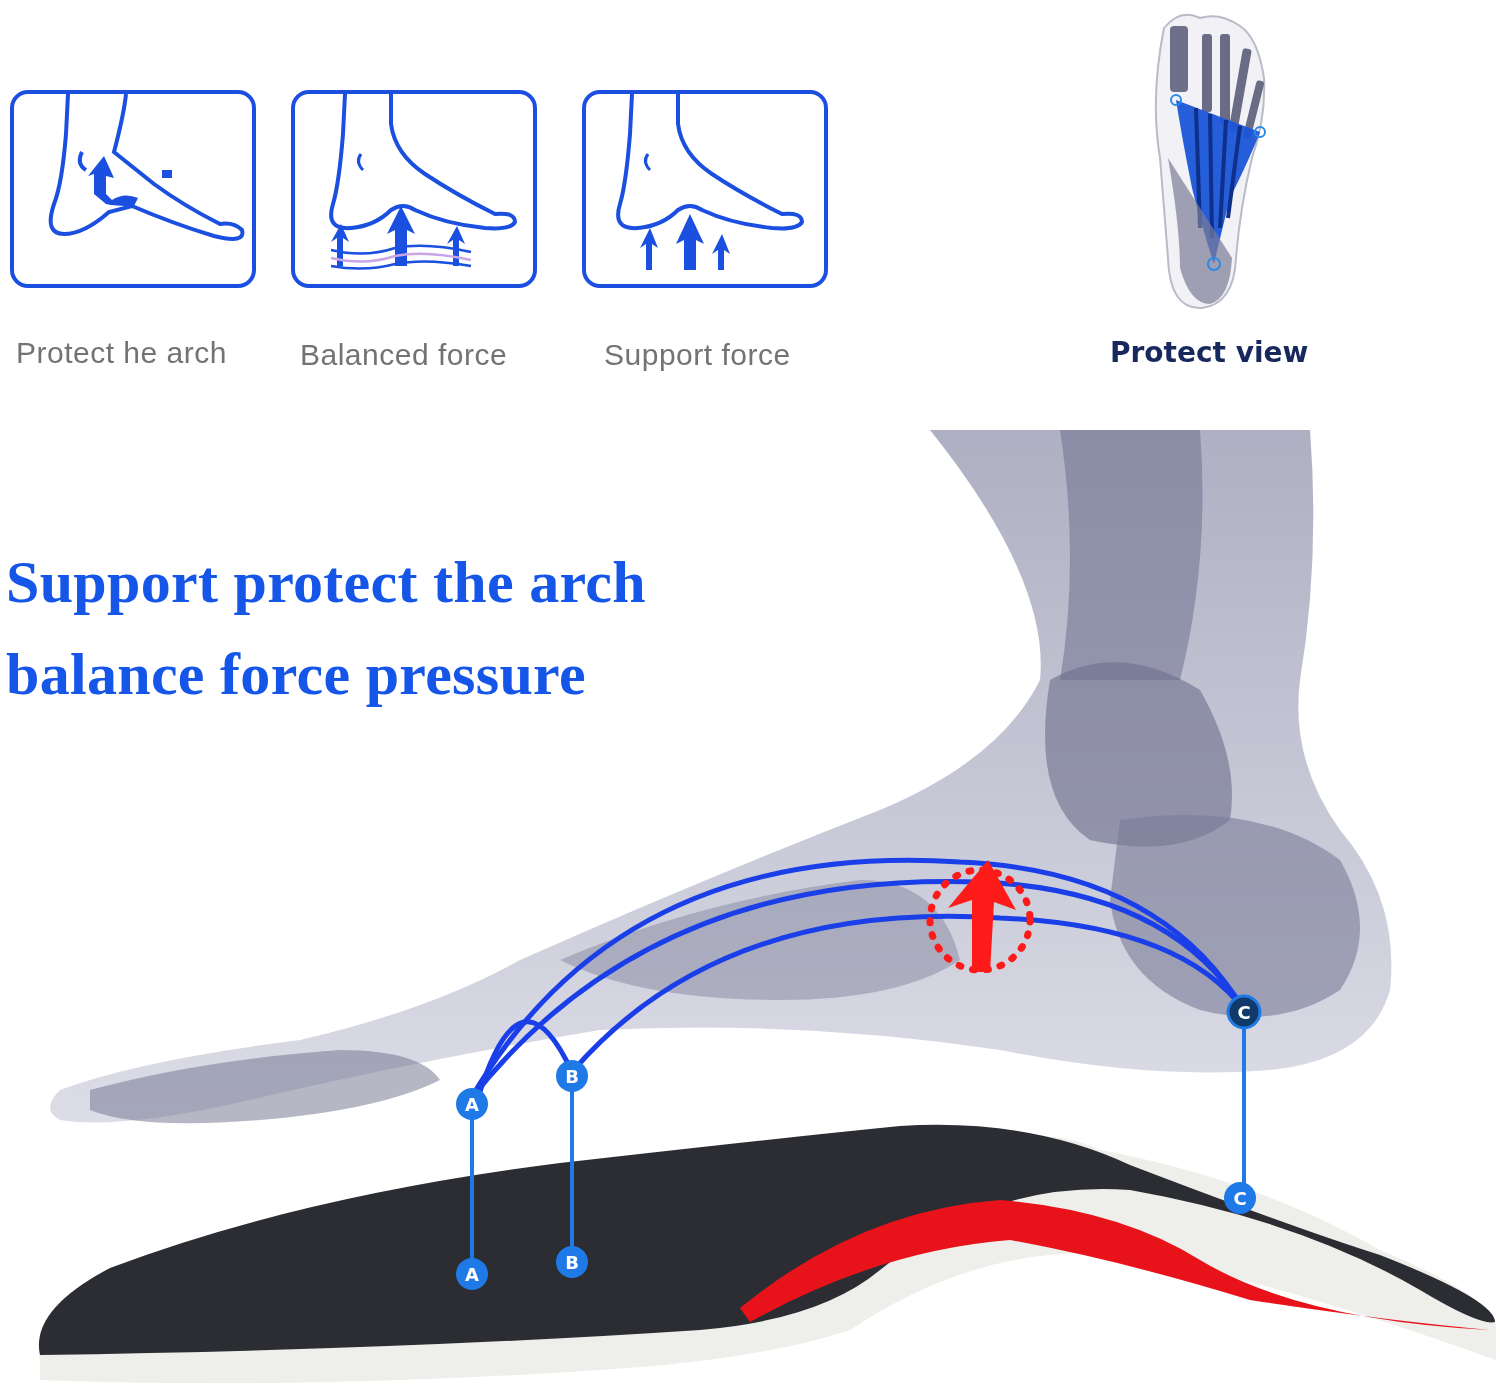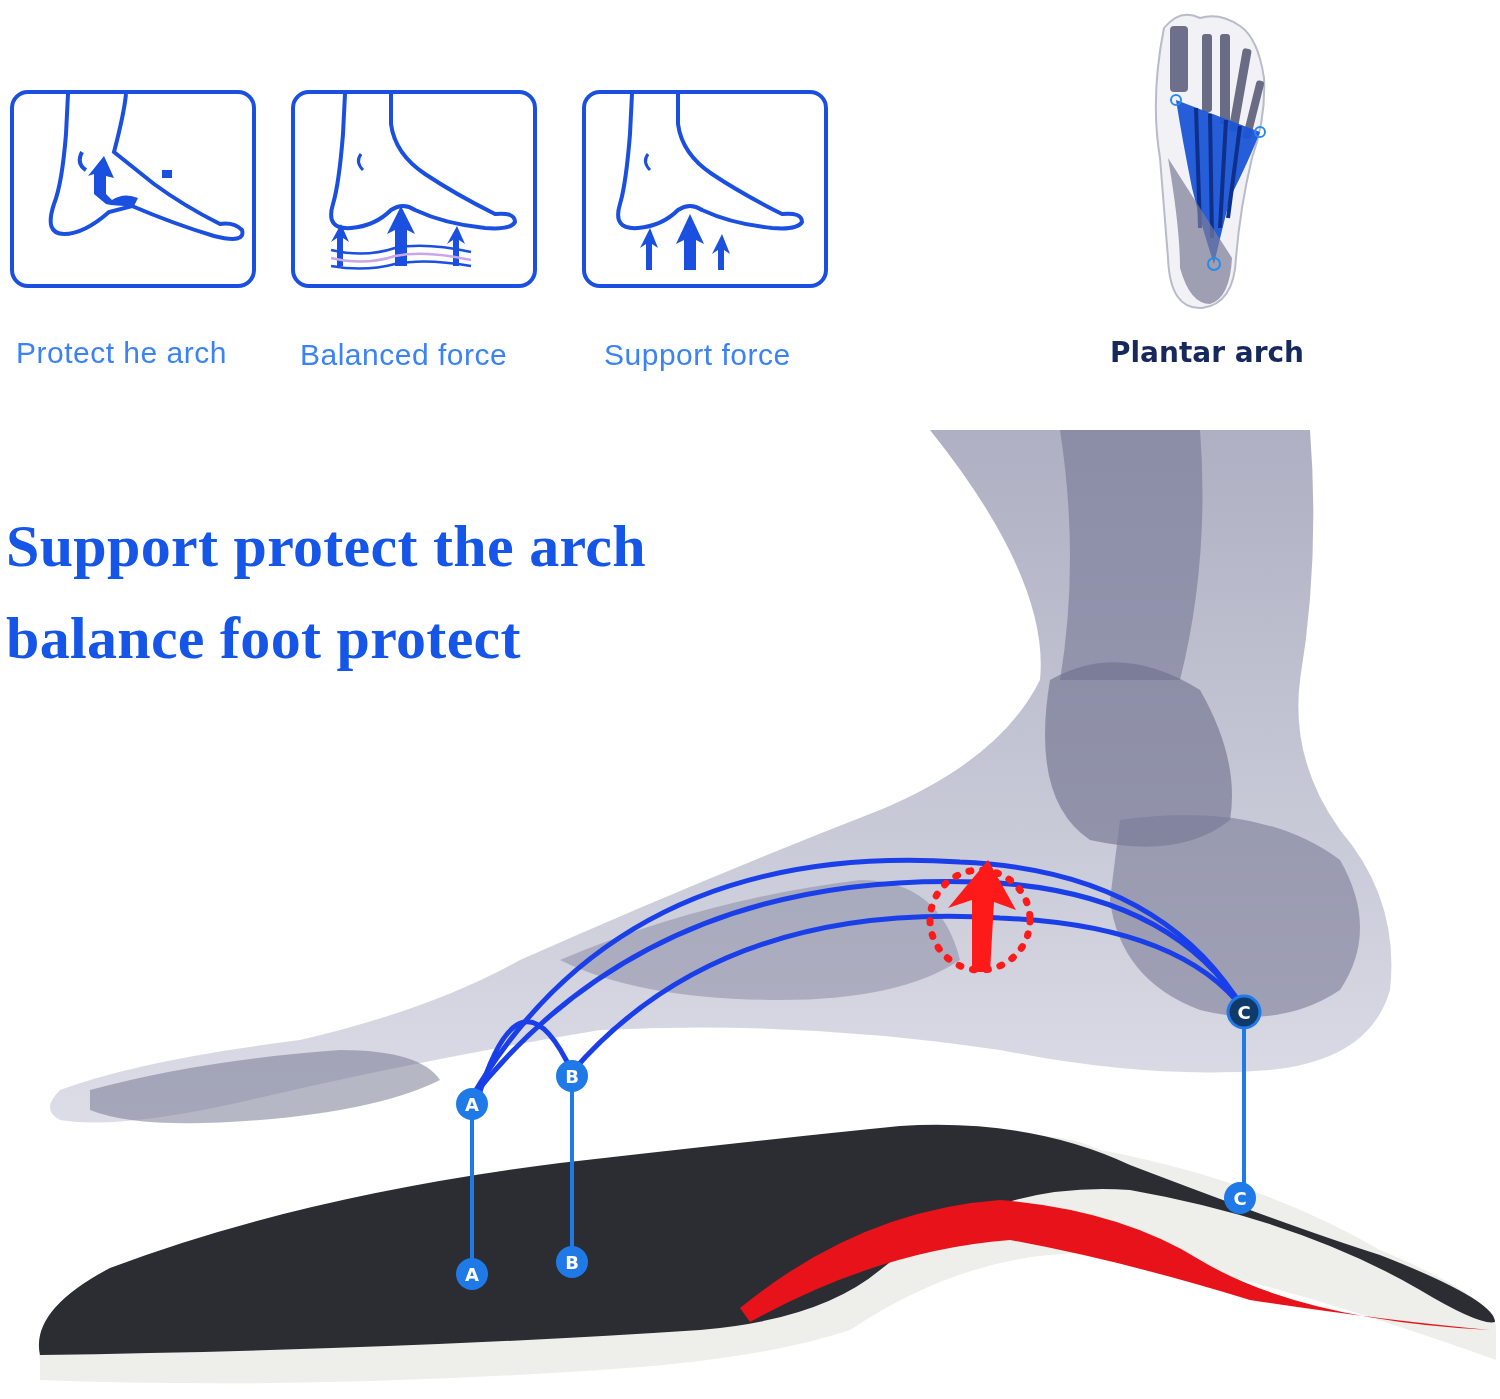--- a/index.html
+++ b/index.html
@@ -2,25 +2,25 @@
 <html><head>
 <meta charset="utf-8">
 <style>
   html, body { margin: 0; padding: 0; background: #ffffff; }
   body { width: 1500px; height: 1399px; position: relative; overflow: hidden;
          font-family: "Liberation Sans", sans-serif; }
   .abs { position: absolute; }
   .icon-box { position: absolute; width: 246px; height: 198px; border: 4px solid #1a4fe0;
               border-radius: 18px; box-sizing: border-box; background: #fff; }
   .caption { position: absolute; font-family: "Liberation Sans", sans-serif; font-size: 30px;
-             color: #3b82f6; letter-spacing: 0.5px; white-space: nowrap; }
+             color: #737373; letter-spacing: 0.5px; white-space: nowrap; }
   .plantar-caption { position: absolute; font-family: "DejaVu Sans", sans-serif; font-weight: bold;
                      font-size: 28px; color: #17285c; white-space: nowrap; }
   .headline { position: absolute; left: 6px; font-family: "Liberation Serif", serif; font-weight: bold;
-              font-size: 60px; color: #1556e8; white-space: nowrap; letter-spacing: 0.3px; }
+              font-size: 60px; color: #1556e8; white-space: nowrap; letter-spacing: 0.3px; margin-top: 36px; }
   svg { display: block; }
   .marker-text { font-family: "DejaVu Sans", sans-serif; font-weight: bold; font-size: 18px; fill: #ffffff; }
 </style>
 </head>
 <body>
 
 <div class="icon-box" style="left:10px; top:90px;">
   <svg width="238" height="190" viewBox="0 0 238 190">
     <path d="M54 0 L52 40 Q48 90 40 110 Q30 140 50 140 Q70 140 95 118 L118 112 Q160 130 200 142 Q232 150 228 136 Q220 128 206 130 Q170 112 140 90 L100 58 Q110 20 112 0" fill="none" stroke="#1a4fe0" stroke-width="4"></path>
     <path d="M68 58 Q62 70 72 76" fill="none" stroke="#1a4fe0" stroke-width="4"></path>
@@ -64,24 +64,24 @@
     <rect x="96" y="40" width="9" height="84" rx="3" transform="rotate(10 100 80)" fill="#6a6c86"></rect>
     <rect x="110" y="72" width="8" height="60" rx="3" transform="rotate(14 114 100)" fill="#6a6c86"></rect>
     <path d="M36 92 L120 124 Q110 150 90 190 Q80 230 74 256 Q62 220 52 180 Q42 130 36 92 Z" fill="#1a55d8" opacity="0.95"></path>
     <path d="M56 100 L60 220 M70 106 L72 230 M86 112 L80 220 M100 118 L88 210" stroke="#0e2f8a" stroke-width="4"></path>
     <path d="M28 150 Q40 220 40 260 Q50 296 70 296 Q90 290 92 250" fill="#7a7c96" opacity="0.7"></path>
     <circle cx="36" cy="92" r="5" fill="none" stroke="#2a8ae8" stroke-width="2"></circle>
     <circle cx="120" cy="124" r="5" fill="none" stroke="#2a8ae8" stroke-width="2"></circle>
     <circle cx="74" cy="256" r="6" fill="none" stroke="#2a8ae8" stroke-width="2"></circle>
   </svg>
 </div>
-<div class="plantar-caption" style="left:1110px; top:336px;">Plantar arch</div>
+<div class="plantar-caption" style="left:1110px; top:336px;">Protect view</div>
 
 <div class="headline" style="top:512px;">Support protect the arch</div>
-<div class="headline" style="top:604px;">balance foot protect</div>
+<div class="headline" style="top:604px;">balance force pressure</div>
 
 <svg class="abs" style="left:0; top:430px;" width="1500" height="969" viewBox="0 430 1500 969">
   <defs>
     <linearGradient id="legGrad" x1="0" y1="0" x2="1" y2="0">
       <stop offset="0" stop-color="#e4e5ee"></stop>
       <stop offset="0.5" stop-color="#a9abc0"></stop>
       <stop offset="1" stop-color="#e0e1ea"></stop>
     </linearGradient>
     <linearGradient id="footGrad" x1="0" y1="0" x2="0" y2="1">
       <stop offset="0" stop-color="#a5a7bc"></stop>

